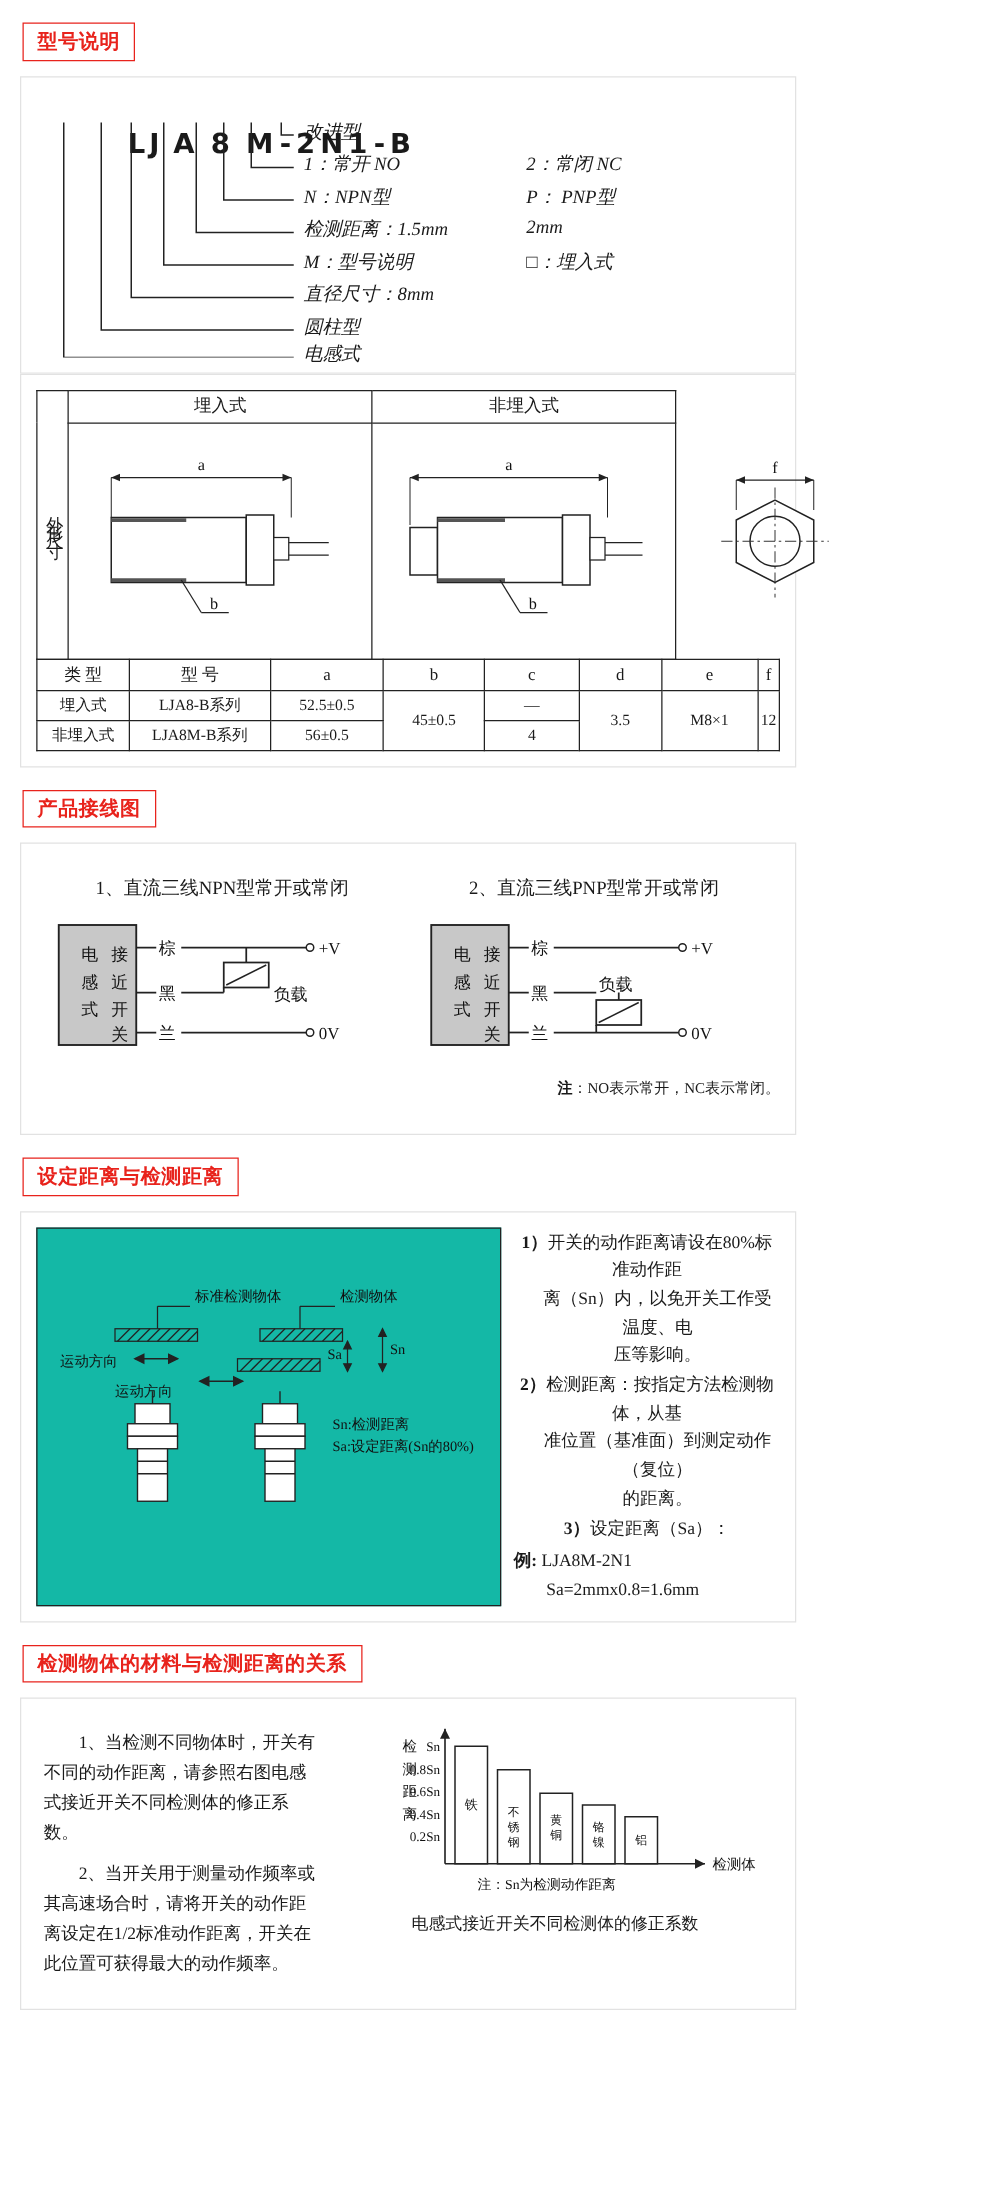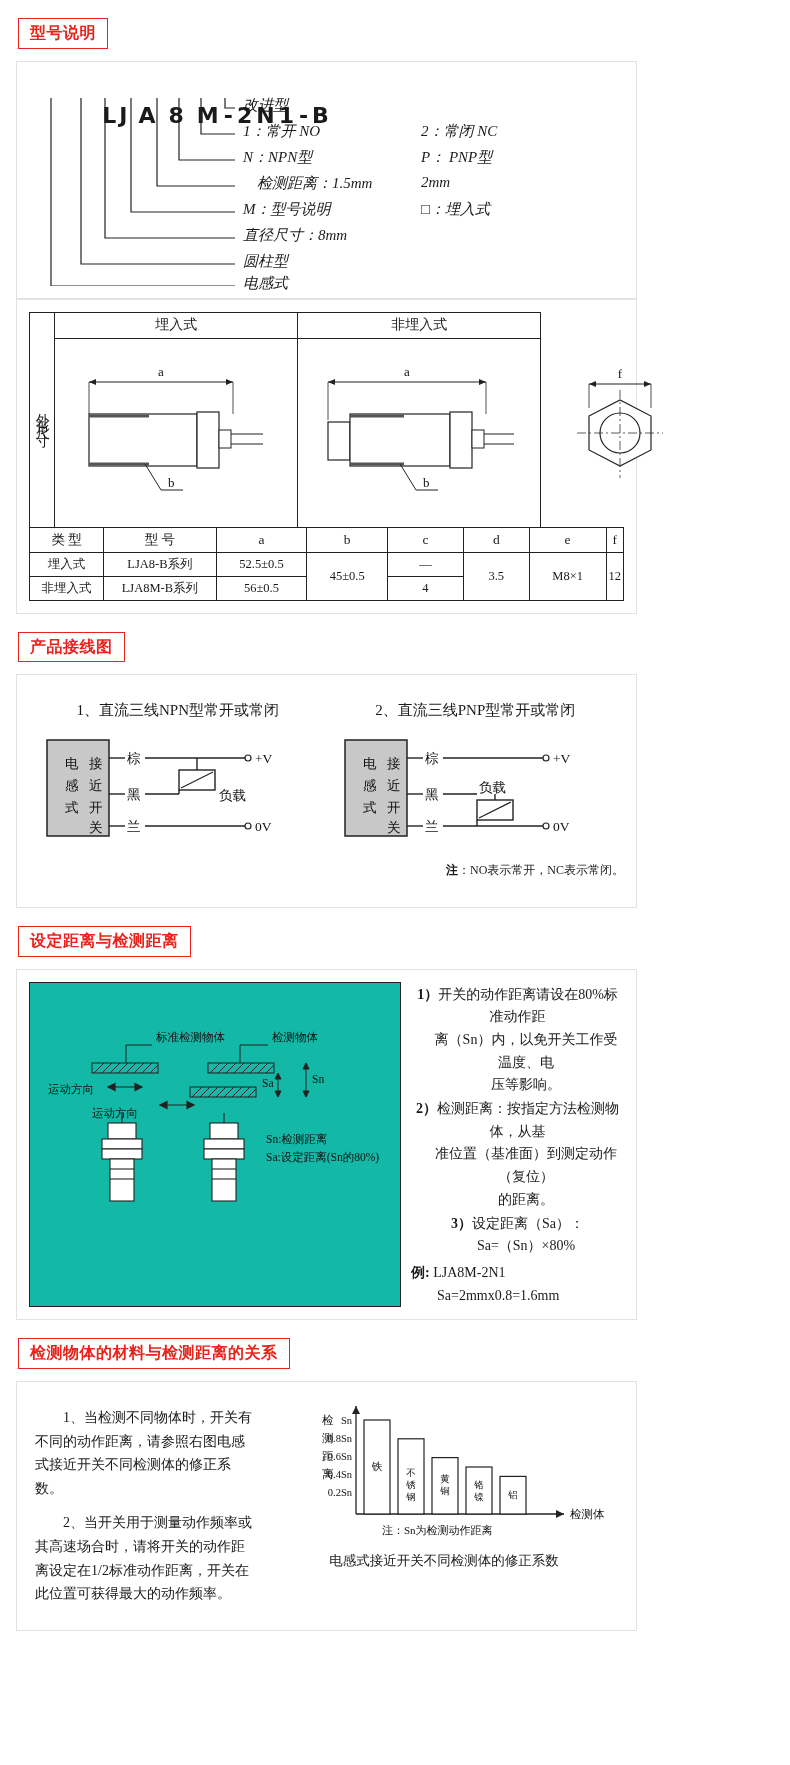--- a/index.html
+++ b/index.html
@@ -126,21 +126,21 @@
       </svg>
 
       <div class="desc" style="top:22px;left:214px;">改进型</div>
 
       <div class="desc" style="top:48px;left:214px;">1：常开 NO</div>
       <div class="desc c2" style="top:48px;">2：常闭 NC</div>
 
       <div class="desc" style="top:74px;left:214px;">N：NPN型</div>
       <div class="desc c2" style="top:74px;">P： PNP型</div>
 
-      <div class="desc" style="top:100px;left:228px;">检测距离：1.5mm</div>
+      <div class="desc" style="top:100px;left:214px;">检测距离：1.5mm</div>
       <div class="desc c2" style="top:100px;">2mm</div>
 
       <div class="desc" style="top:126px;left:214px;">M：型号说明</div>
       <div class="desc c2" style="top:126px;">□：埋入式</div>
 
       <div class="desc" style="top:152px;left:214px;">直径尺寸：8mm</div>
       <div class="desc" style="top:178px;left:214px;">圆柱型</div>
       <div class="desc" style="top:200px;left:214px;">电感式</div>
     </div>
   </div>
@@ -446,21 +446,20 @@
             <span class="ind">离（Sn）内，以免开关工作受温度、电</span>
             <span class="ind">压等影响。</span>
           </li>
           <li>
             <span class="li-num">2）</span><span>检测距离：按指定方法检测物体，从基</span>
             <span class="ind">准位置（基准面）到测定动作（复位）</span>
             <span class="ind">的距离。</span>
           </li>
           <li>
             <span class="li-num">3）</span><span>设定距离（Sa）：</span>
-            <span class="ind">Sa=（Sn）×80%</span>
           </li>
         </ol>
         <div class="ex">
           <b>例:</b>
           <span>LJA8M-2N1</span>
           <span class="ind" style="padding-left:26px;">Sa=2mmx0.8=1.6mm</span>
         </div>
       </div>
     </div>
   </div>

